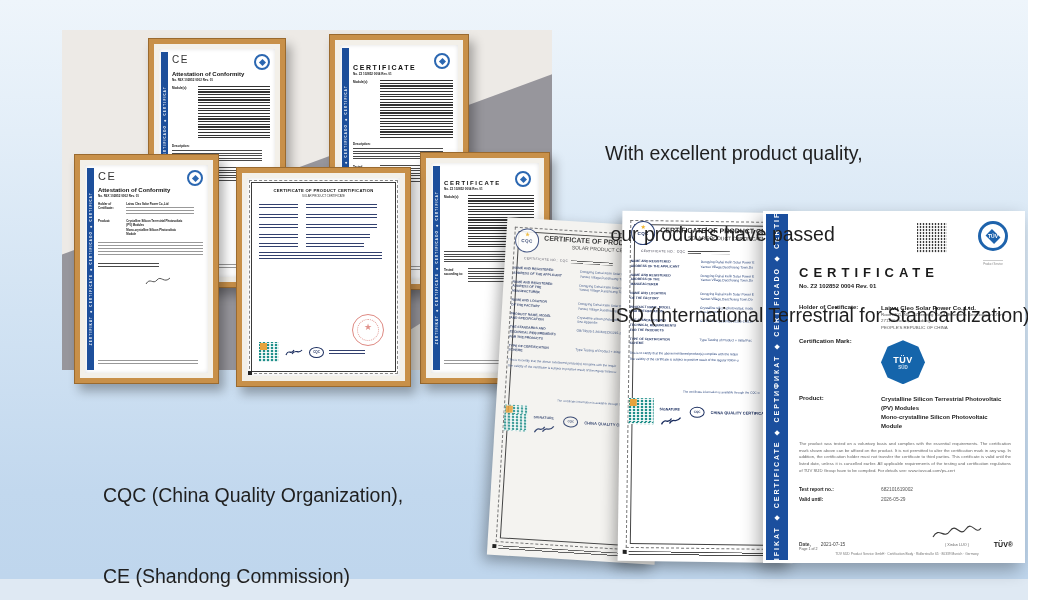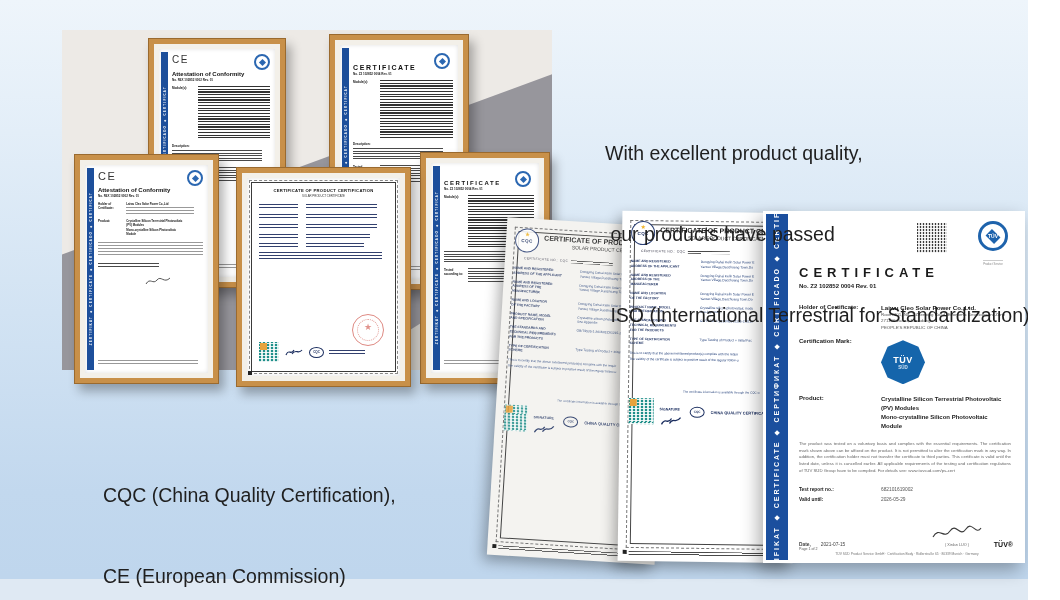--- a/index.html
+++ b/index.html
@@ -329,22 +329,22 @@
     </div>
   </section>
 
   <div class="bigtext" id="intro">
     <div>With excellent product quality,</div>
     <div> our products have passed</div>
     <div> ISO (International Terrestrial for Standardization),</div>
   </div>
 
   <div class="bigtext" id="outro">
-    <div>CQC (China Quality Certification),</div>
-    <div>CE (European Commission)</div>
+    <div>CQC (China Quality Organization),</div>
+    <div>CE (Shandong Commission)</div>
     
     
   </div>
 
   <div class="sheet" id="sheet-back">
     <div class="cqcborder"></div>
     <div class="dcorner" style="left:5px;bottom:7px;"></div>
     <div class="cqcin" style="opacity:.85;">
       <div class="cqchead">
         <span class="cqclogo">

